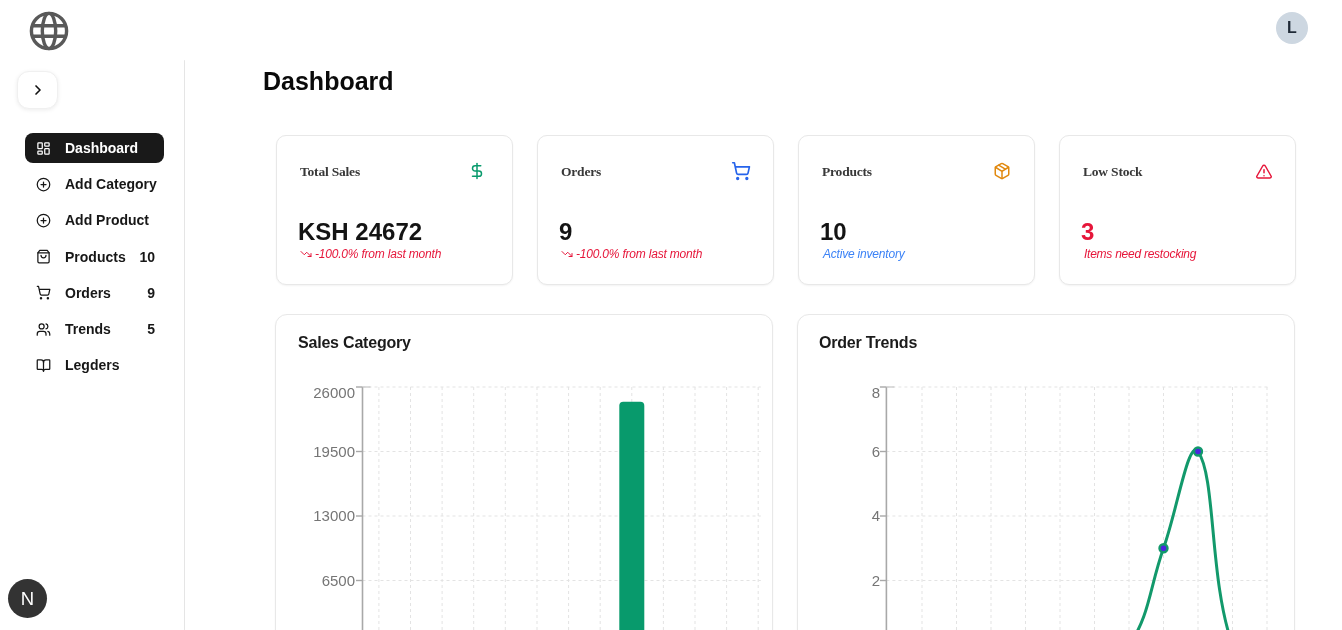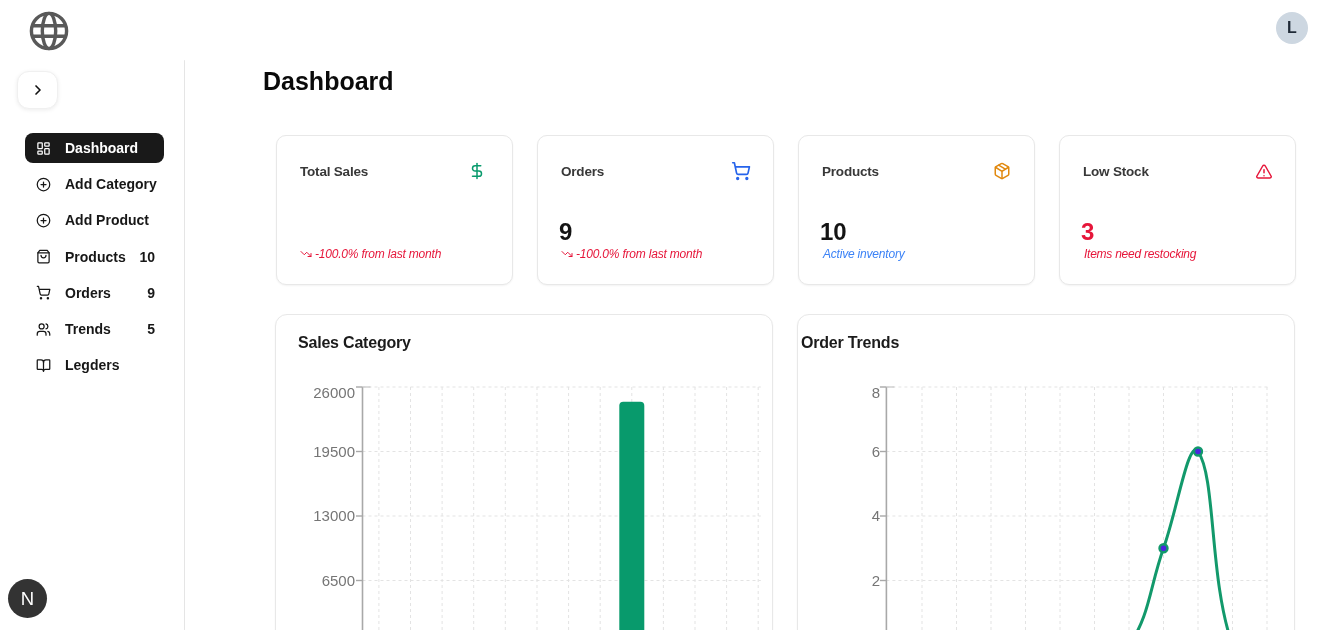--- a/index.html
+++ b/index.html
@@ -16,21 +16,21 @@
 .nav-item { position:absolute; left:25px; width:139px; height:30px; border-radius:8px;
   display:flex; align-items:center; font-size:14px; font-weight:700; color:#171717; }
 .nav-item.active { background:#191919; color:#fff; }
 .nico { margin-left:11px; display:flex; }
 .nlabel { margin-left:14px; }
 .count { position:absolute; right:9px; font-size:14px; font-weight:700; }
 h1 { position:absolute; left:263px; top:67px; font-size:25px; font-weight:700; color:#0a0a0a; }
 .card { position:absolute; background:#fff; border:1px solid #e8e8e8; border-radius:10px;
   box-shadow:0 1px 2px rgba(0,0,0,.05); }
 .stat { top:135px; width:237px; height:150px; }
-.ctitle { position:absolute; left:23px; top:28px; font-size:13.5px; font-weight:700; color:#383838; letter-spacing:-0.2px; }
+.ctitle { position:absolute; left:23px; top:28px; font-size:13.5px; font-weight:700; color:#383838; letter-spacing:-0.2px;font-family:Liberation Serif, serif; }
 .cicon { position:absolute; right:24px; top:25px; }
 .cvalue { position:absolute; left:21px; top:82px; font-size:24px; font-weight:700; }
 .csub { position:absolute; left:24px; top:111px; font-size:12px; letter-spacing:-0.2px; display:flex; align-items:center; gap:3px;font-style:italic; }
 .tdi { display:flex; }
 .chart-card { top:314px; width:497px; height:400px; border-radius:12px; }
 .chtitle { position:absolute; top:334px; font-size:16px; font-weight:700; color:#1b1b1b; letter-spacing:-0.2px; }
 .charts { position:absolute; left:0; top:0; }
 </style></head>
 <body>
 <svg class="globe" width="40" height="40" viewBox="0 0 40 40" fill="none" stroke="#595959" stroke-width="3.4">
@@ -121,20 +121,21 @@
     <span class="nlabel">Legders</span>
 </div>
 
 <h1>Dashboard</h1>
 <div class="card stat" style="left:276px">
   <div class="ctitle">Total Sales</div>
   <div class="cicon" style="top:26px;right:26px"><svg width="18" height="18" viewBox="0 0 24 24" fill="none" stroke="#089a6c" stroke-width="2" stroke-linecap="round" stroke-linejoin="round">
         <line x1="12" x2="12" y1="2" y2="22"></line>
         <path d="M17 5H9.5a3.5 3.5 0 0 0 0 7h5a3.5 3.5 0 0 1 0 7H6"></path>
       </svg></div>
+  <div class="cvalue" style="color:#141414">KSH 24672</div>
   <div class="csub" style="color:#e6163a;left:23px"><span class="tdi">
         <svg width="12" height="12" viewBox="0 0 24 24" fill="none" stroke="#e6163a" stroke-width="2" stroke-linecap="round" stroke-linejoin="round">
           <polyline points="22 17 13.5 8.5 8.5 13.5 2 7"></polyline>
           <polyline points="16 17 22 17 22 11"></polyline>
         </svg>
       </span>-100.0% from last month</div>
 </div>
 <div class="card stat" style="left:537px">
   <div class="ctitle">Orders</div>
   <div class="cicon" style="top:25px;right:22px"><svg width="20" height="20" viewBox="0 0 24 24" fill="none" stroke="#2563eb" stroke-width="2" stroke-linecap="round" stroke-linejoin="round">
@@ -169,21 +170,21 @@
         <path d="M12 17h.01"></path>
       </svg></div>
   <div class="cvalue" style="color:#e6163a">3</div>
   <div class="csub" style="color:#e6163a;">
       <span style="letter-spacing:-0.25px">Items need restocking</span>
     </div>
 </div>
 <div class="card chart-card" style="left:274.5px;width:498px"></div>
 <div class="card chart-card" style="left:797px;width:497.5px"></div>
 <div class="chtitle" style="left:298px">Sales Category</div>
-<div class="chtitle" style="left:801px">Order Trends</div>
+<div class="chtitle" style="left:819px">Order Trends</div>
 <svg class="charts" width="1342" height="630" viewBox="0 0 1342 630">
 
 <line x1="378.9" y1="387" x2="378.9" y2="630" stroke="#e3e3e3" stroke-width="1" stroke-dasharray="3 3"></line>
 <line x1="410.5" y1="387" x2="410.5" y2="630" stroke="#e3e3e3" stroke-width="1" stroke-dasharray="3 3"></line>
 <line x1="442.1" y1="387" x2="442.1" y2="630" stroke="#e3e3e3" stroke-width="1" stroke-dasharray="3 3"></line>
 <line x1="473.7" y1="387" x2="473.7" y2="630" stroke="#e3e3e3" stroke-width="1" stroke-dasharray="3 3"></line>
 <line x1="505.3" y1="387" x2="505.3" y2="630" stroke="#e3e3e3" stroke-width="1" stroke-dasharray="3 3"></line>
 <line x1="537.0" y1="387" x2="537.0" y2="630" stroke="#e3e3e3" stroke-width="1" stroke-dasharray="3 3"></line>
 <line x1="568.6" y1="387" x2="568.6" y2="630" stroke="#e3e3e3" stroke-width="1" stroke-dasharray="3 3"></line>
 <line x1="600.2" y1="387" x2="600.2" y2="630" stroke="#e3e3e3" stroke-width="1" stroke-dasharray="3 3"></line>

